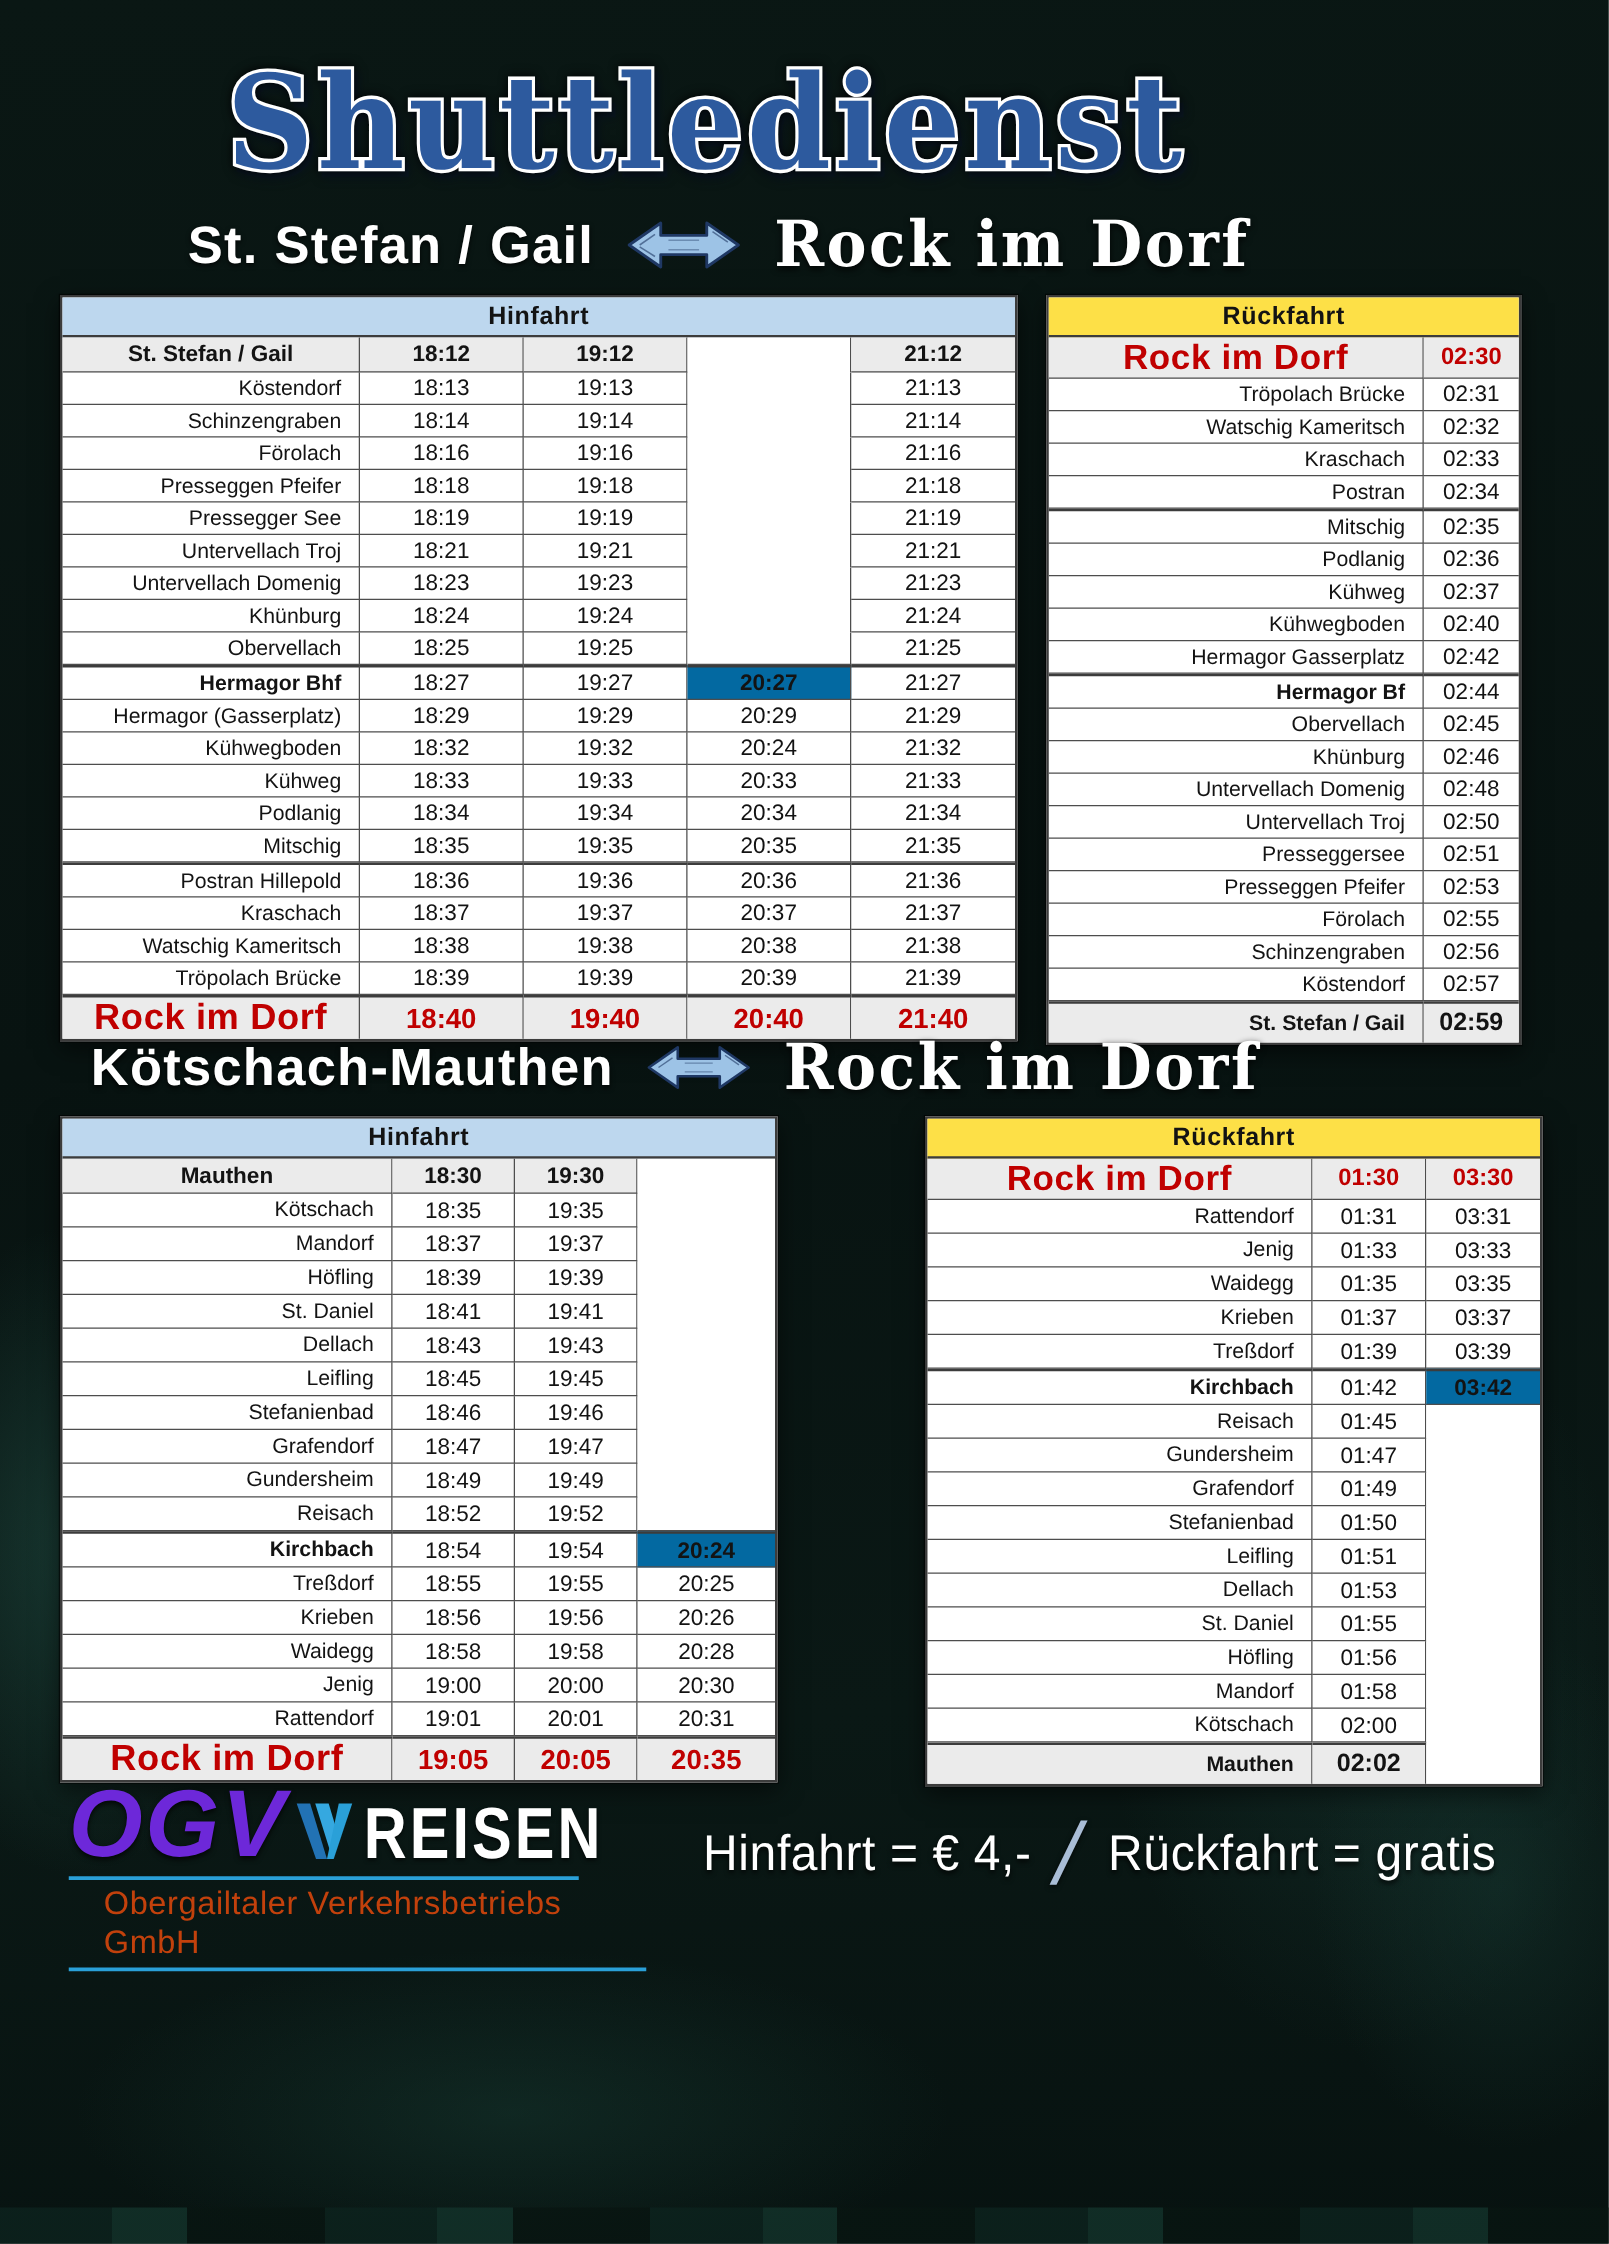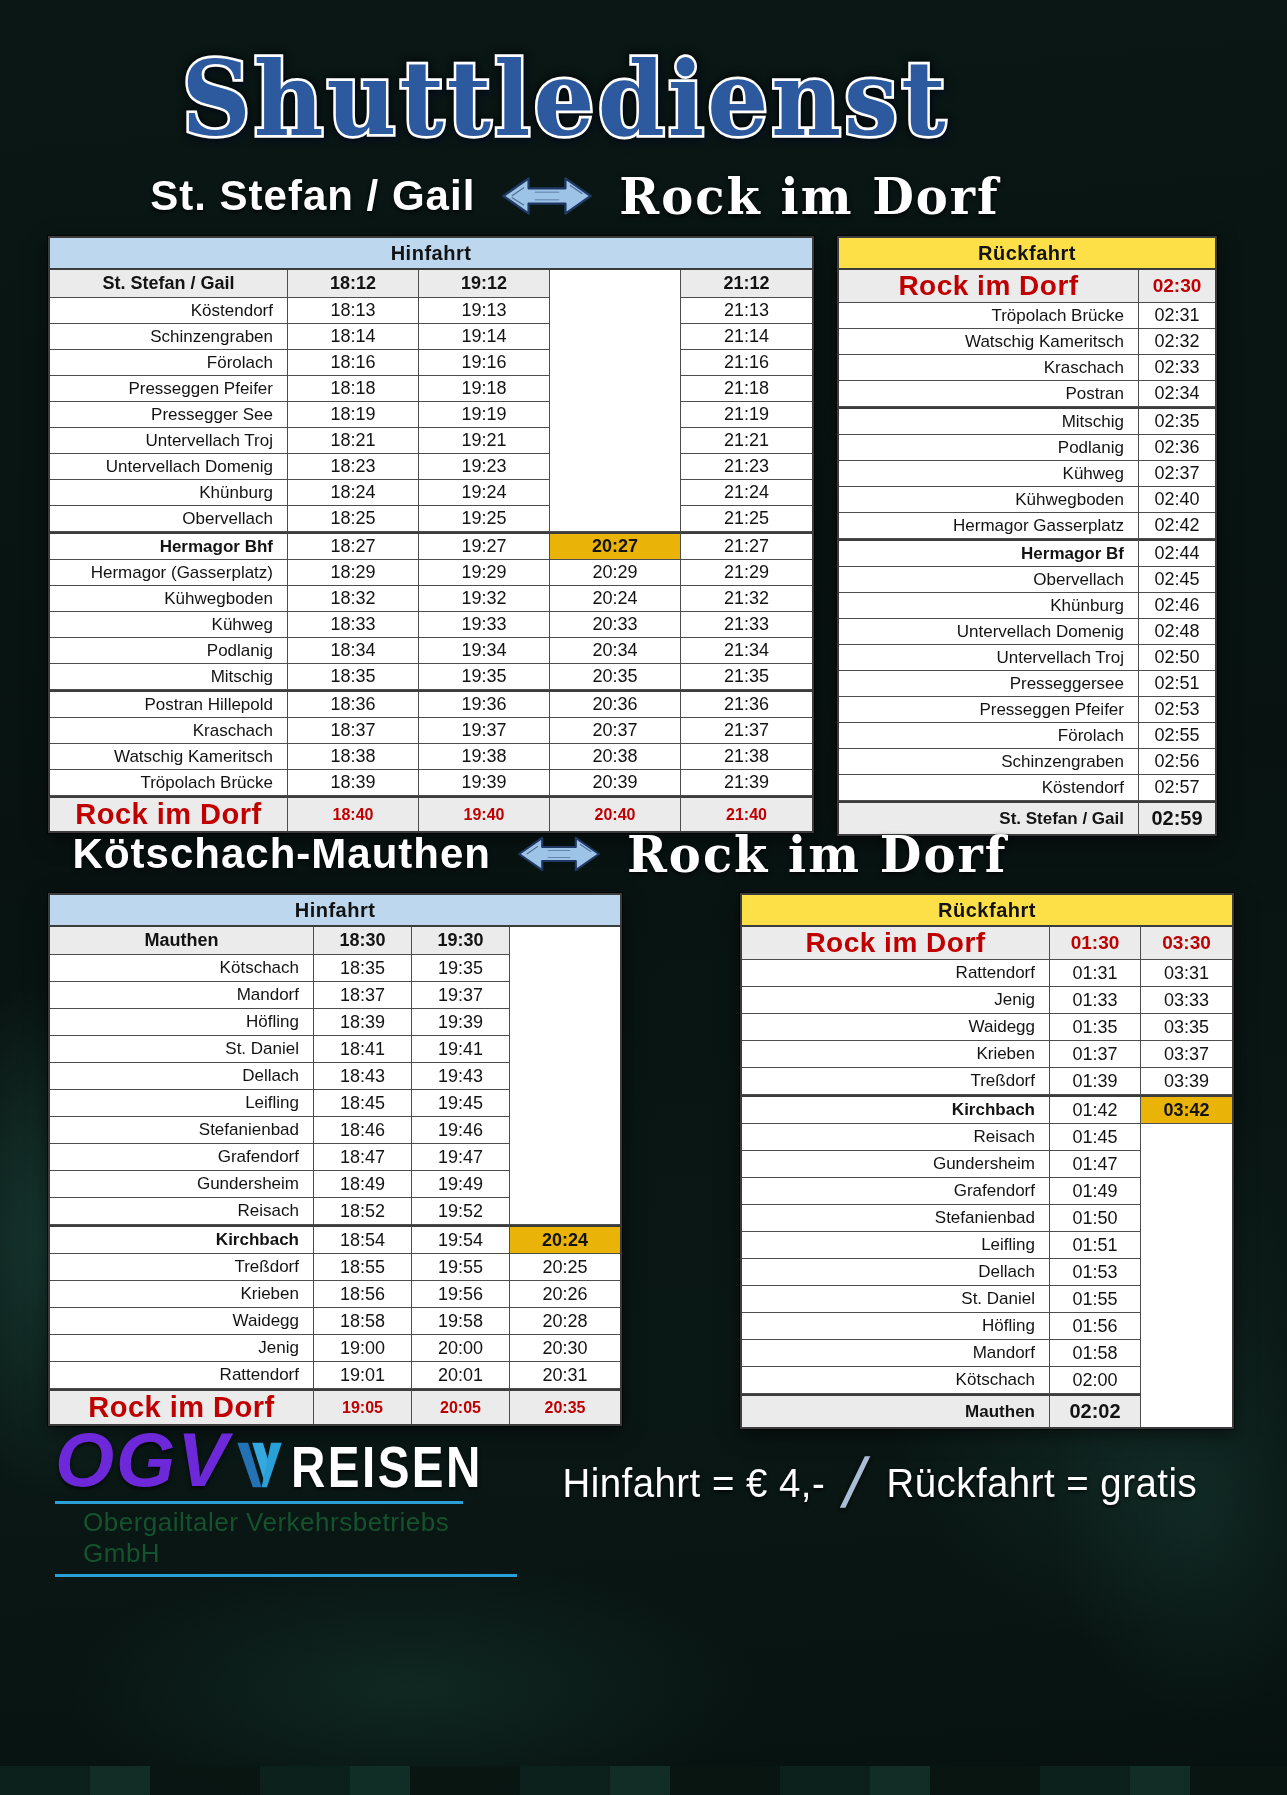--- a/index.html
+++ b/index.html
@@ -62,57 +62,57 @@
 
   td{border-right:1.5px solid #4d4d4d;border-bottom:1.5px solid #4d4d4d;
      padding:0;height:25px;overflow:hidden;white-space:nowrap;}
   .t2h td,.t2r td{height:26px;}
   td:last-child{border-right:none;}
   tbody tr:last-child td{border-bottom:none;}
 
   td.st{text-align:right;padding-right:14px;font-size:17px;}
   td.tm{text-align:center;font-size:18px;}
   td.b{font-weight:bold;}
-  td.em{background:#eab308;font-weight:bold;}
+  td.em{background:#0369a1;font-weight:bold;}
 
   
   td.mg{background:#ffffff !important;border-bottom:none;color:transparent;}
   td.mgb{border-bottom:1.5px solid #4d4d4d;}
 
   
   tr.sep td{border-top:2px solid #3c3c3c;}
   tr.sep td.mg{border-top:none;}
 
   
   tr.f-start td:not(.mg){background:#ebebeb;font-weight:bold;}
   tr.f-start td.st{text-align:center;padding-right:0;font-size:18px;}
   tr.f-start td{height:27px;}
   tr.f-startred td{height:27px;}
   tr.f-startred td:not(.mg){background:#ebebeb;color:#c00000;font-weight:bold;}
   tr.f-startred td.st{text-align:center;padding-right:0;font-size:28px;letter-spacing:.5px;}
   tr.f-startred td.tm{font-size:19px;}
   tr.f-end td{height:31px;}
   tr.f-end td:not(.mg){background:#ebebeb;color:#c00000;font-weight:bold;}
   tr.f-end td.st{text-align:center;padding-right:0;font-size:29px;letter-spacing:.5px;}
-  tr.f-end td.tm{font-size:16px;}
+  tr.f-end td.tm{font-size:22px;}
   tr.f-endgray td{height:31px;}
   tr.f-endgray td:not(.mg){background:#ebebeb;font-weight:bold;}
   tr.f-endgray td.tm{font-size:20px;}
 
   
   .logo{position:absolute;left:55px;top:1424px;width:470px;}
   .logo-row{display:flex;align-items:flex-end;gap:6px;}
   .ogv{color:#6d28d9;font-size:76px;font-weight:bold;font-style:italic;line-height:.95;
        letter-spacing:2px;text-shadow:0 2px 4px rgba(0,0,0,.7);}
   .v-icon{display:block;margin:0 2px -2px 0;}
   .reisen{color:#ffffff;font-size:58px;font-weight:bold;line-height:1;
           transform:scaleX(.82);transform-origin:left bottom;letter-spacing:3px;
           text-shadow:0 2px 4px rgba(0,0,0,.7);}
   .blue-line{height:3px;background:#2aa0d8;margin-top:5px;width:408px;}
-  .logo-sub{color:#14532d;font-size:26px;letter-spacing:.5px;padding:3px 0 5px 28px;}
+  .logo-sub{color:#c2410c;font-size:26px;letter-spacing:.5px;padding:3px 0 5px 28px;}
   .blue-line2{height:3px;background:#2aa0d8;width:462px;}
 
   .price{position:absolute;left:495px;top:1448px;width:770px;height:70px;
          display:flex;align-items:center;justify-content:center;gap:15px;color:#ffffff;}
   .price-txt{font-size:40px;letter-spacing:.5px;transform:scaleX(.96);
              text-shadow:0 2px 4px rgba(0,0,0,.8);}
   .slash{font-size:70px;font-weight:200;color:#a9bdd6;transform:skewX(-12deg);
          line-height:.8;text-shadow:0 2px 4px rgba(0,0,0,.8);}
 </style>
 </head>

